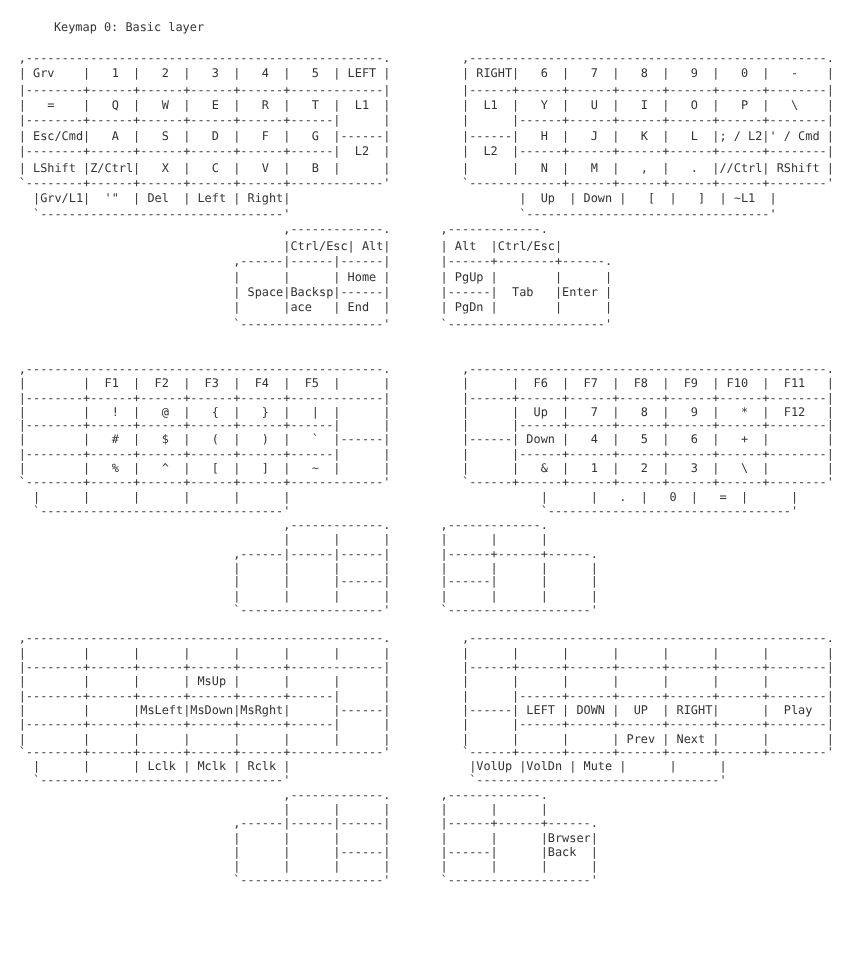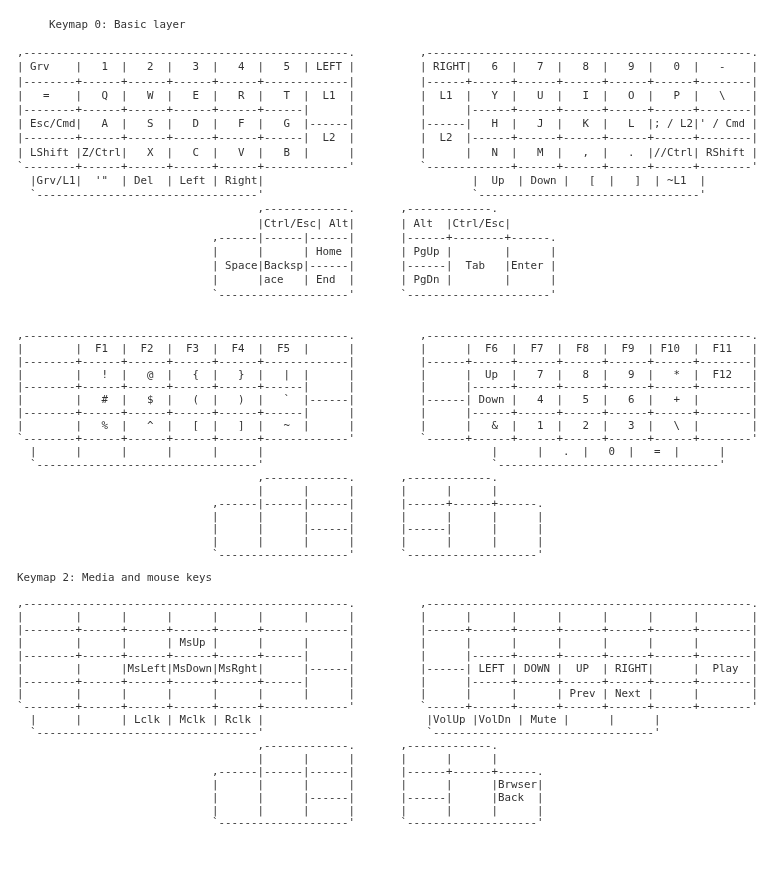--- a/index.html
+++ b/index.html
@@ -81,21 +81,20 @@
                                      ,-------------.       ,-------------.
                                      |      |      |       |      |      |
                               ,------|------|------|       |------+------+------.
                               |      |      |      |       |      |      |      |
                               |      |      |------|       |------|      |      |
                               |      |      |      |       |      |      |      |
                               `--------------------'       `--------------------'</pre>
   </section>
 
   <section class="keymap-section" id="section-2">
-    <div class="keymap-title">Keymap 2: Media and mouse keys</div>
     <pre class="keymap-art">,--------------------------------------------------.          ,--------------------------------------------------.
 |        |      |      |      |      |      |      |          |      |      |      |      |      |      |        |
 |--------+------+------+------+------+-------------|          |------+------+------+------+------+------+--------|
 |        |      |      | MsUp |      |      |      |          |      |      |      |      |      |      |        |
 |--------+------+------+------+------+------|      |          |      |------+------+------+------+------+--------|
 |        |      |MsLeft|MsDown|MsRght|      |------|          |------| LEFT | DOWN |  UP  | RIGHT|      |  Play  |
 |--------+------+------+------+------+------|      |          |      |------+------+------+------+------+--------|
 |        |      |      |      |      |      |      |          |      |      |      | Prev | Next |      |        |
 `--------+------+------+------+------+-------------'          `------+------+------+------+------+------+--------'
   |      |      | Lclk | Mclk | Rclk |                         |VolUp |VolDn | Mute |      |      |

